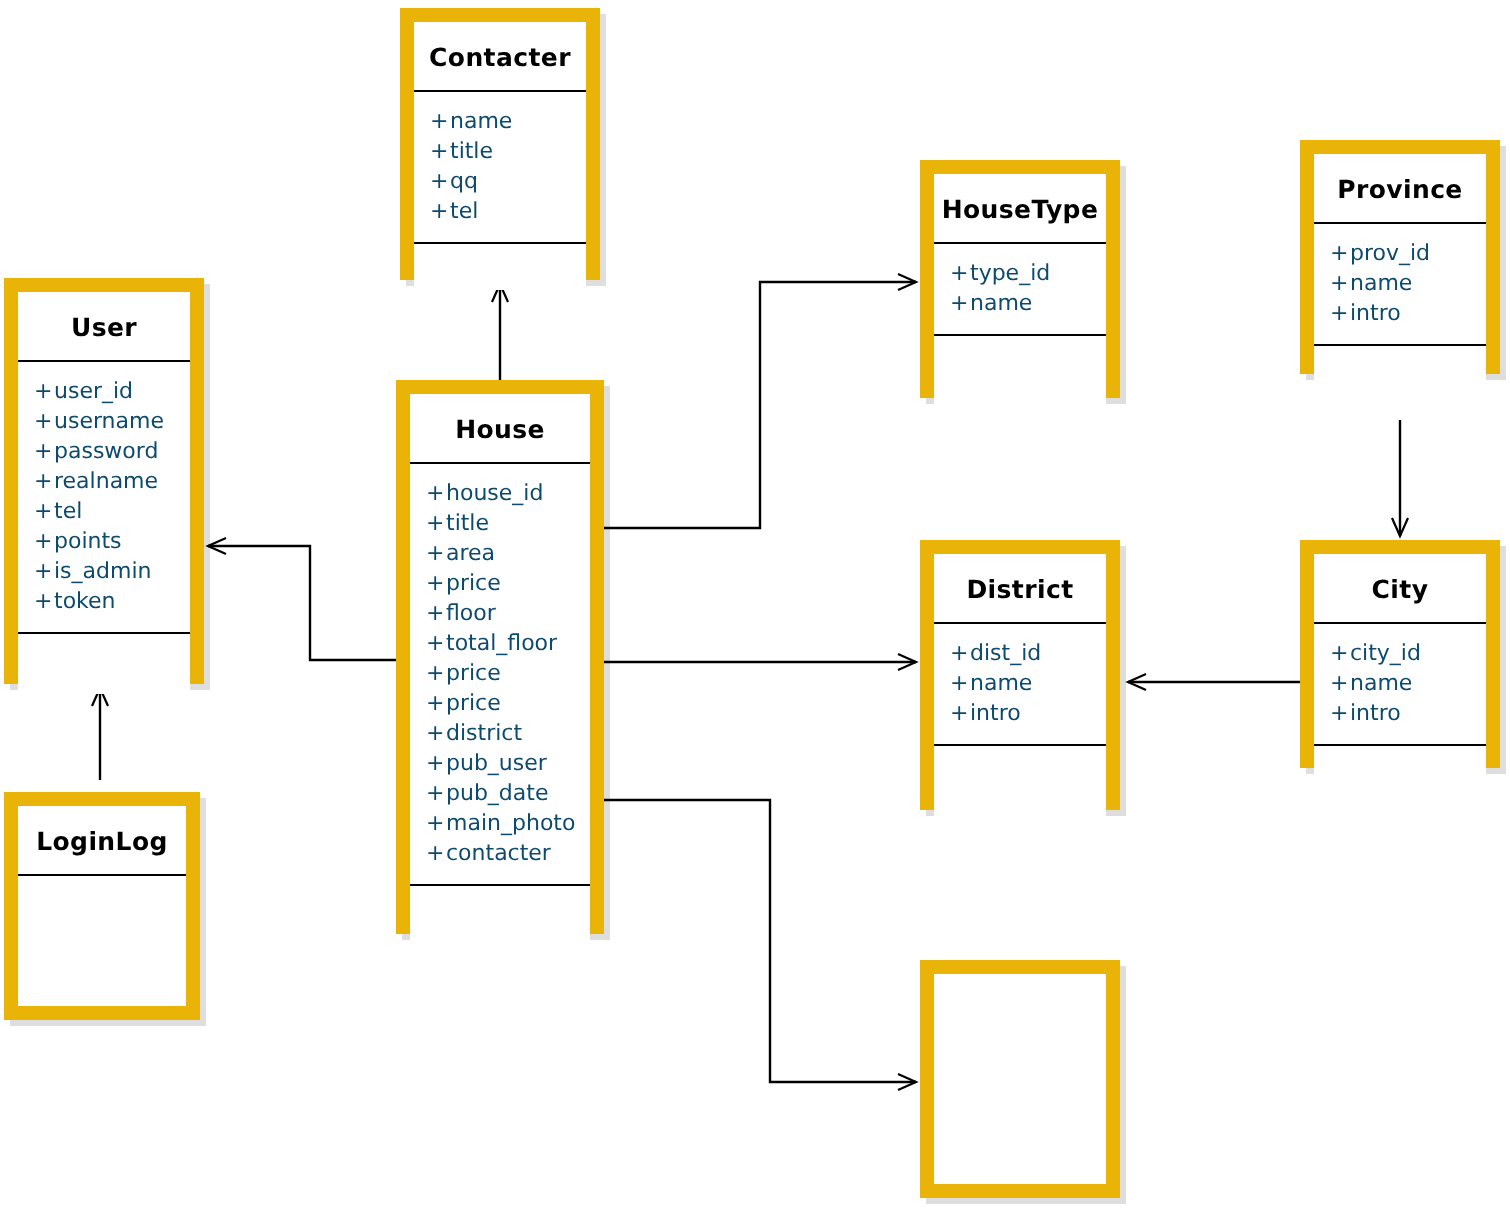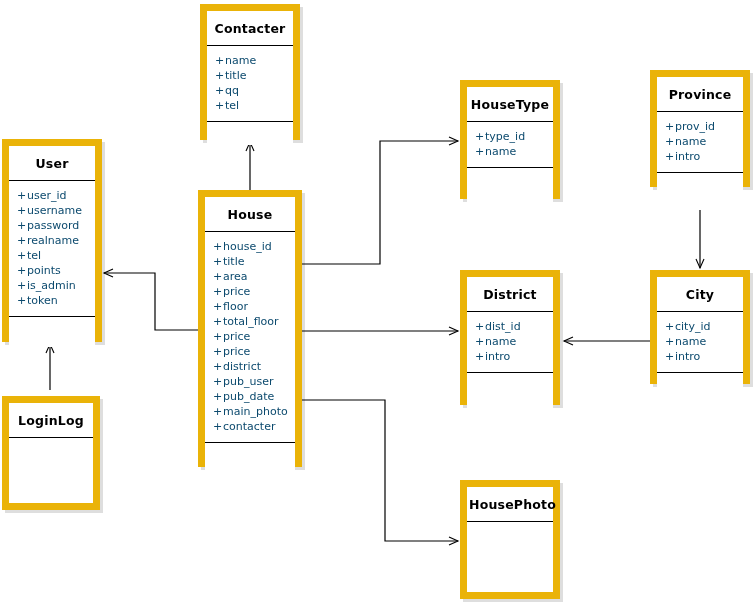--- a/index.html
+++ b/index.html
@@ -178,21 +178,20 @@
       <div class="uml-class" style="left: 460px; top: 270px; width: 100px; height: 135px;">
         <div class="uml-title">District</div>
         <div class="uml-attrs">
           <div class="uml-attr"><span class="vis">+</span><span>dist_id</span></div>
           <div class="uml-attr"><span class="vis">+</span><span>name</span></div>
           <div class="uml-attr"><span class="vis">+</span><span>intro</span></div>
         </div>
         <div class="uml-ops" style="height: 37px;"></div>
       </div>
       <div class="uml-class" style="left: 460px; top: 480px; width: 100px; height: 119px;">
-        <div class="uml-title">HousePhoto</div>
         <div class="uml-ops" style="height: 36px;"></div>
       </div>
       <div class="uml-class" style="left: 650px; top: 70px; width: 100px; height: 117px;">
         <div class="uml-title">Province</div>
         <div class="uml-attrs">
           <div class="uml-attr"><span class="vis">+</span><span>prov_id</span></div>
           <div class="uml-attr"><span class="vis">+</span><span>name</span></div>
           <div class="uml-attr"><span class="vis">+</span><span>intro</span></div>
         </div>
         <div class="uml-ops" style="height: 37px;"></div>

